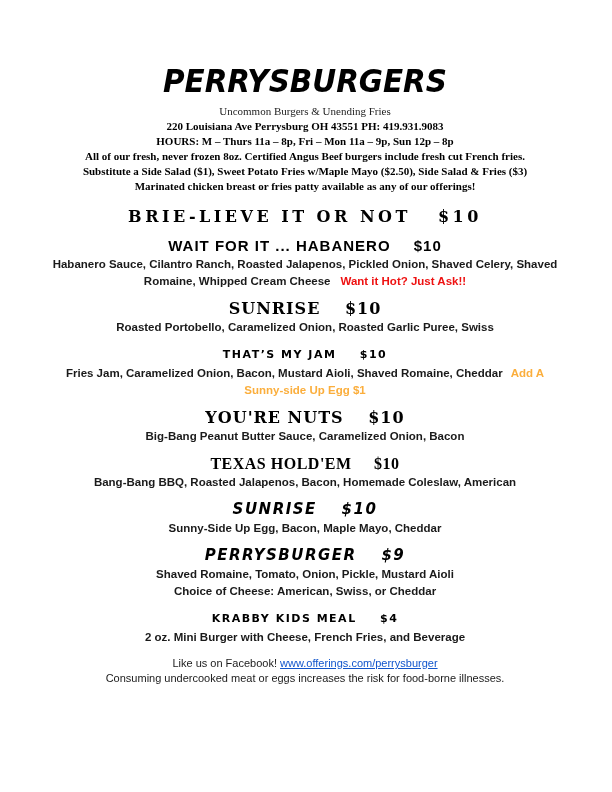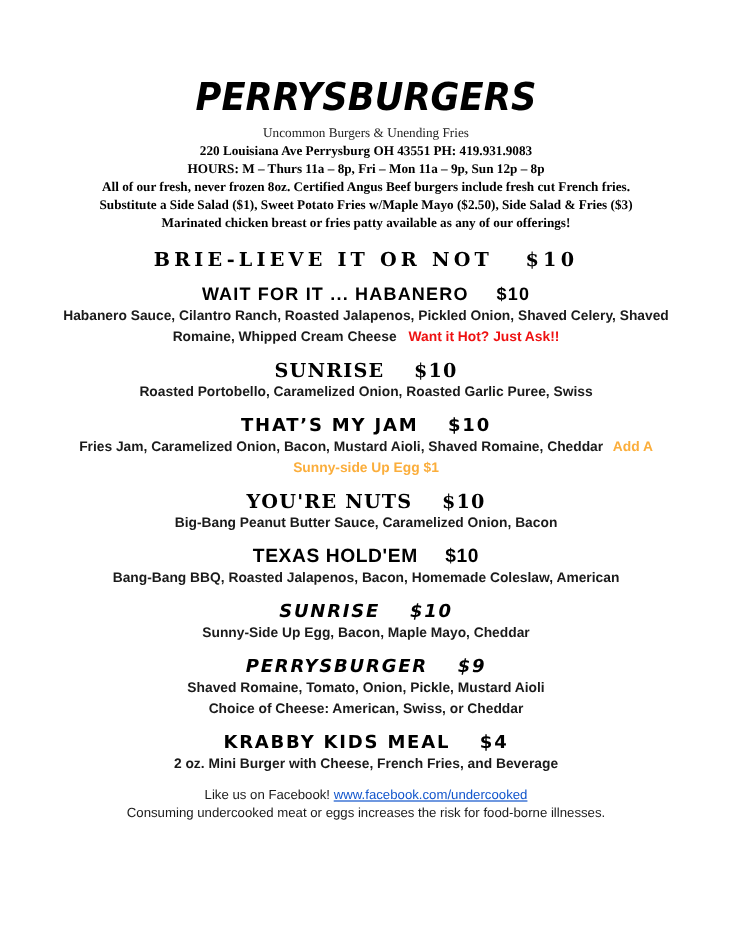--- a/index.html
+++ b/index.html
@@ -61,22 +61,22 @@
     line-height: 17px;
     color: #1a1a1a;
   }
   .note-red   { color: #ee1111; margin-left: 10px; }
   .note-amber { color: #fbae3c; margin-left: 8px; }
 
   
   .n-western { font-family: "DejaVu Serif", serif; font-weight: 900; font-size: 16px; letter-spacing: 3.5px; }
   .n-marker  { font-family: "Liberation Sans", sans-serif; font-weight: 900; font-size: 15px; letter-spacing: 1px; }
   .n-slab    { font-family: "DejaVu Serif", serif; font-weight: 900; font-size: 16px; letter-spacing: 1px; }
-  .n-deco    { font-family: "DejaVu Sans", sans-serif; font-weight: 900; font-size: 15px; letter-spacing: 1.5px; }
-  .n-type    { font-family: Liberation Sans, sans-serif; font-weight: 700; font-size: 16px; letter-spacing: 0.5px; }
+  .n-deco    { font-family: "DejaVu Sans", sans-serif; font-weight: 900; font-size: 11px; letter-spacing: 1.5px; }
+  .n-type    { font-family: Liberation Serif, serif; font-weight: 700; font-size: 16px; letter-spacing: 0.5px; }
   .n-script  { font-family: "DejaVu Sans", sans-serif; font-style: italic; font-weight: 900; font-size: 15px; letter-spacing: 1.5px; }
   .n-cond    { font-family: "Liberation Sans", sans-serif; font-weight: 900; font-size: 17px; transform: scaleX(0.82); transform-origin: center; }
 
   
   .footer { margin-top: 10px; }
   .fb-line {
     font-size: 11px;
     line-height: 15px;
     color: #1a1a1a;
   }
@@ -179,18 +179,18 @@
       </div>
       <div class="desc">2 oz. Mini Burger with Cheese, French Fries, and Beverage</div>
     </section>
 
 
   </main>
 
   <footer class="footer">
     <div class="fb-line">
       <span>Like us on Facebook!</span>
-      <a href="#" class="fb-link">www.facebook.com/undercooked</a>
+      <a href="#" class="fb-link">www.offerings.com/perrysburger</a>
     </div>
     <div class="disclaimer">Consuming undercooked meat or eggs increases the risk for food-borne illnesses.</div>
   </footer>
 
 </div>
 
 </body></html>

